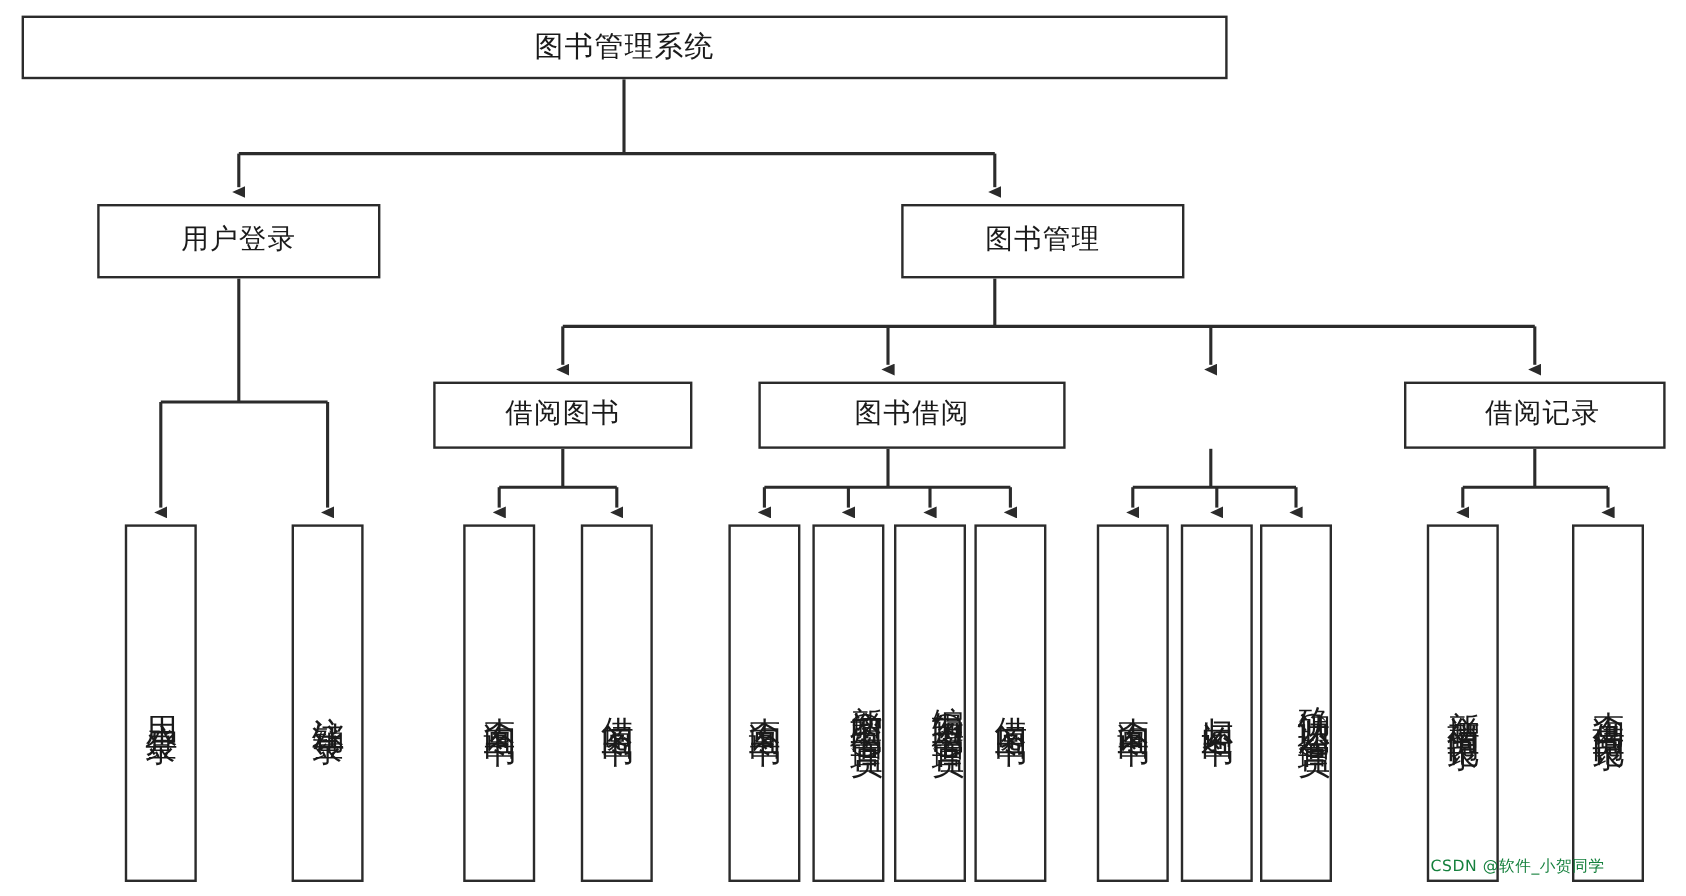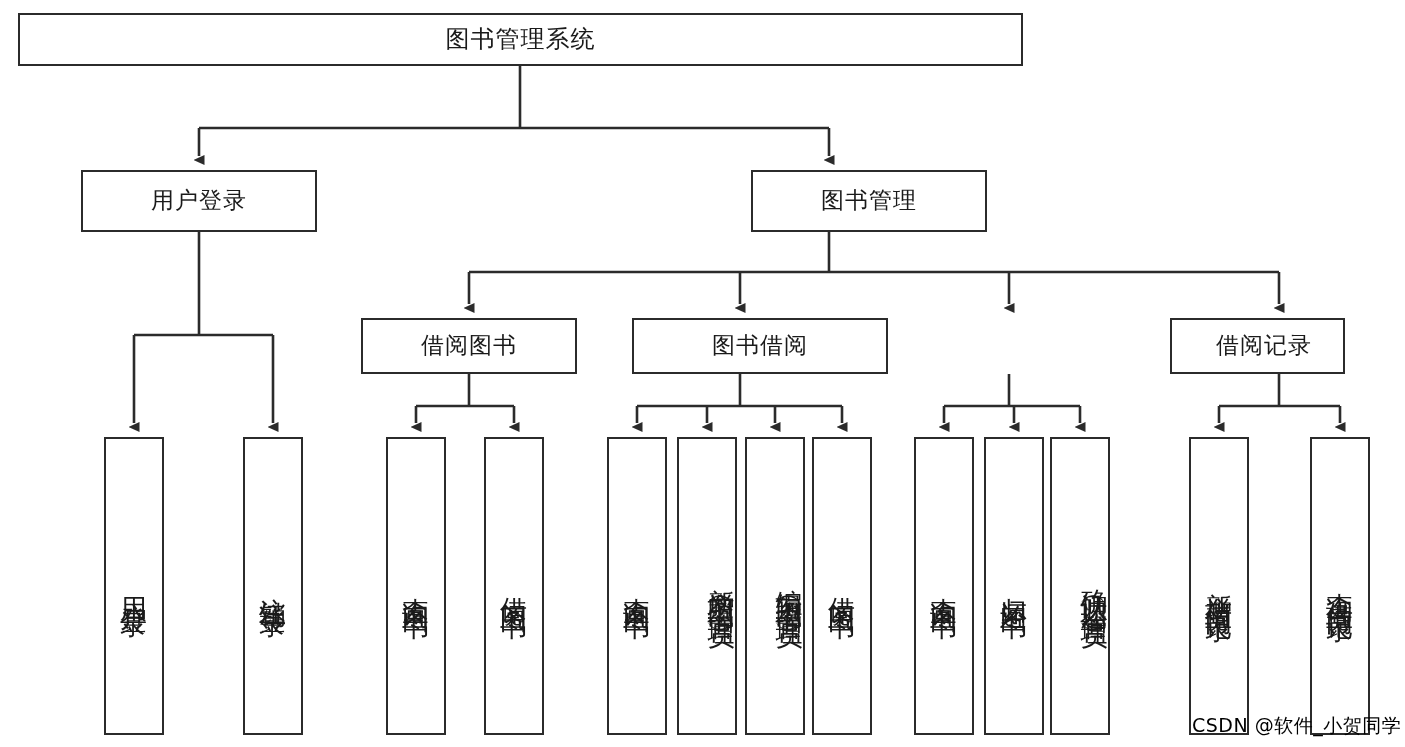--- a/index.html
+++ b/index.html
@@ -52,22 +52,22 @@
     align-items: flex-start;
     justify-content: center;
     padding-top: 6px;
   }
   .node-v.center-v {
     align-items: center;
     padding-top: 0;
   }
   .watermark {
     position: absolute;
-    font-size: 19px;
-    color: #000000;
+    font-size: 13px;
+    color: #15803d;
     letter-spacing: 0.5px;
     white-space: nowrap;
   }
 </style>
 </head>
 <body>
 
 <div id="canvas">
 
   <svg class="connectors" viewBox="0 0 1405 747" xmlns="http://www.w3.org/2000/svg">
@@ -133,21 +133,21 @@
   <div class="node node-h" style="left:711px; top:170px; width:236px; height:62px;margin-left:40px;">
     <span>图书管理</span>
   </div>
 
   <div class="node node-h" style="left:361px; top:318px; width:216px; height:56px;">
     <span>借阅图书</span>
   </div>
   <div class="node node-h" style="left:632px; top:318px; width:256px; height:56px;">
     <span>图书借阅</span>
   </div>
-  <div class="node node-h" style="left:1170px; top:318px; width:175px; height:56px;padding-left:13px;">
+  <div class="node node-h" style="left:1170px; top:318px; width:218px; height:56px;padding-left:13px;">
     <span>借阅记录</span>
   </div>
 
   <div class="node node-v center-v" style="left:104px; top:437px; width:60px; height:298px;">
     <span>用户登录</span>
   </div>
   <div class="node node-v center-v" style="left:243px; top:437px; width:60px; height:298px;">
     <span>注销登录</span>
   </div>
 

